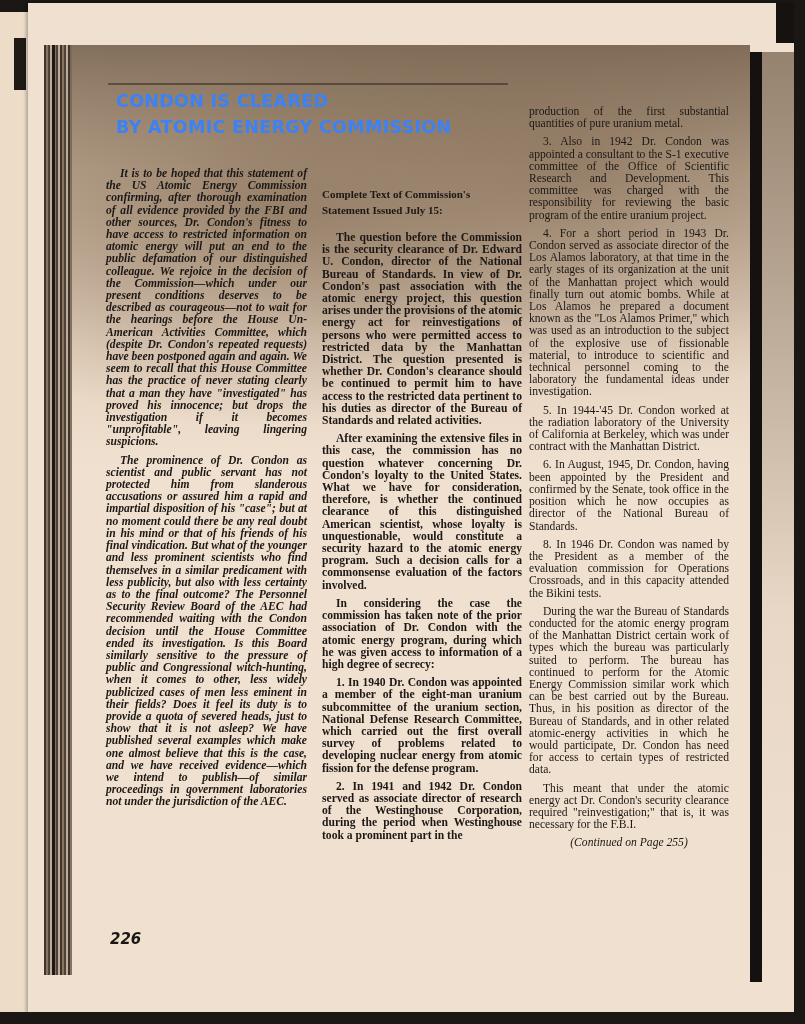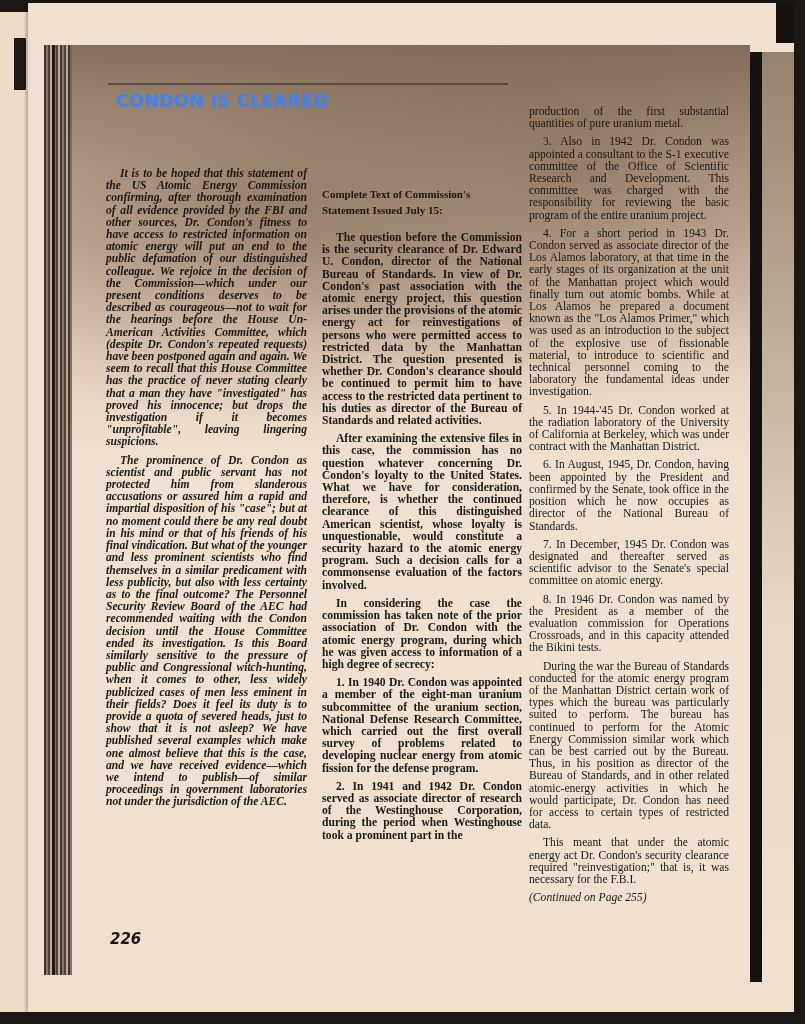--- a/index.html
+++ b/index.html
@@ -61,21 +61,21 @@
   .col p { margin: 0 0 6px 0; text-indent: 14px; }
   .col-1 { left: 106px; top: 168px; width: 201px; font-style: italic; font-weight: bold; }
   .col-2 { left: 322px; top: 168px; width: 200px; font-weight: bold; }
   .col-2 .italic-cont { font-style: italic; text-indent: 0; }
   .col-3 { left: 529px; top: 106px; width: 200px; font-weight: normal; }
   .col-3 p.first { text-indent: 0; }
   .subhead {
     font-family: Liberation Serif, serif; font-weight: bold;
     font-size: 11px; line-height: 16px; margin: 18px 0 14px 0; text-indent: 0 !important;
   }
-  .continued { font-style: italic; margin-top: 6px; text-indent: 0 !important; }
+  .continued { text-align: center; font-style: italic; margin-top: 6px; text-indent: 0 !important; }
   .page-number {
     position: absolute; left: 110px; top: 930px;
     font-family: "DejaVu Sans", "Liberation Sans", sans-serif; font-weight: bold; font-size: 15px; color: #1a1613; font-style: italic;
   }
   .bottom-edge {
     position: absolute; left: 0; bottom: 0; width: 805px; height: 12px; background: #1a1714;
   }
 </style>
 </head>
 <body>
@@ -89,20 +89,21 @@
 
 <div class="stain"></div>
 <div class="left-rule"></div>
 <div class="left-rule-line"></div>
 <div class="right-rule"></div>
 <div class="right-ghost"></div>
 
 <div class="title-rule"></div>
 <div class="title">
   <div>CONDON IS CLEARED</div>
+  <div>BY ATOMIC ENERGY COMMISSION</div>
 </div>
 
 <div class="col col-1">
   <p>It is to be hoped that this statement of the US Atomic Energy Commission confirming, after thorough examination of all evidence provided by the FBI and other sources, Dr. Condon's fitness to have access to restricted information on atomic energy will put an end to the public defamation of our distinguished colleague. We rejoice in the decision of the Commission—which under our present conditions deserves to be described as courageous—not to wait for the hearings before the House Un-American Activities Committee, which (despite Dr. Condon's repeated requests) have been postponed again and again. We seem to recall that this House Committee has the practice of never stating clearly that a man they have "investigated" has proved his innocence; but drops the investigation if it becomes "unprofitable", leaving lingering suspicions.</p>
   <p>The prominence of Dr. Condon as scientist and public servant has not protected him from slanderous accusations or assured him a rapid and impartial disposition of his "case"; but at no moment could there be any real doubt in his mind or that of his friends of his final vindication. But what of the younger and less prominent scientists who find themselves in a similar predicament with less publicity, but also with less certainty as to the final outcome? The Personnel Security Review Board of the AEC had recommended waiting with the Condon decision until the House Committee ended its investigation. Is this Board similarly sensitive to the pressure of public and Congressional witch-hunting, when it comes to other, less widely publicized cases of men less eminent in their fields? Does it feel its duty is to provide a quota of severed heads, just to show that it is not asleep? We have published several examples which make one almost believe that this is the case, and we have received evidence—which we intend to publish—of similar proceedings in government laboratories not under the jurisdiction of the AEC.</p>
 </div>
 
 <div class="col col-2">
   <div class="subhead">
     <div>Complete Text of Commission's</div>
@@ -114,21 +115,20 @@
   <p>1. In 1940 Dr. Condon was appointed a member of the eight-man uranium subcommittee of the uranium section, National Defense Research Committee, which carried out the first overall survey of problems related to developing nuclear energy from atomic fission for the defense program.</p>
   <p>2. In 1941 and 1942 Dr. Condon served as associate director of research of the Westinghouse Corporation, during the period when Westinghouse took a prominent part in the</p>
 </div>
 
 <div class="col col-3">
   <p class="first">production of the first substantial quantities of pure uranium metal.</p>
   <p>3. Also in 1942 Dr. Condon was appointed a consultant to the S-1 executive committee of the Office of Scientific Research and Development. This committee was charged with the responsibility for reviewing the basic program of the entire uranium project.</p>
   <p>4. For a short period in 1943 Dr. Condon served as associate director of the Los Alamos laboratory, at that time in the early stages of its organization at the unit of the Manhattan project which would finally turn out atomic bombs. While at Los Alamos he prepared a document known as the "Los Alamos Primer," which was used as an introduction to the subject of the explosive use of fissionable material, to introduce to scientific and technical personnel coming to the laboratory the fundamental ideas under investigation.</p>
   <p>5. In 1944-'45 Dr. Condon worked at the radiation laboratory of the University of California at Berkeley, which was under contract with the Manhattan District.</p>
   <p>6. In August, 1945, Dr. Condon, having been appointed by the President and confirmed by the Senate, took office in the position which he now occupies as director of the National Bureau of Standards.</p>
-  <p>7. In December, 1945 Dr. Condon was designated and thereafter served as scientific advisor to the Senate's special committee on atomic energy.</p>
   <p>8. In 1946 Dr. Condon was named by the President as a member of the evaluation commission for Operations Crossroads, and in this capacity attended the Bikini tests.</p>
   <p>During the war the Bureau of Standards conducted for the atomic energy program of the Manhattan District certain work of types which the bureau was particularly suited to perform. The bureau has continued to perform for the Atomic Energy Commission similar work which can be best carried out by the Bureau. Thus, in his position as director of the Bureau of Standards, and in other related atomic-energy activities in which he would participate, Dr. Condon has need for access to certain types of restricted data.</p>
   <p>This meant that under the atomic energy act Dr. Condon's security clearance required "reinvestigation;" that is, it was necessary for the F.B.I.</p>
   <p class="continued">(Continued on Page 255)</p>
 </div>
 
 <div class="page-number">226</div>
 <div class="bottom-edge"></div>
 
 </body></html>

